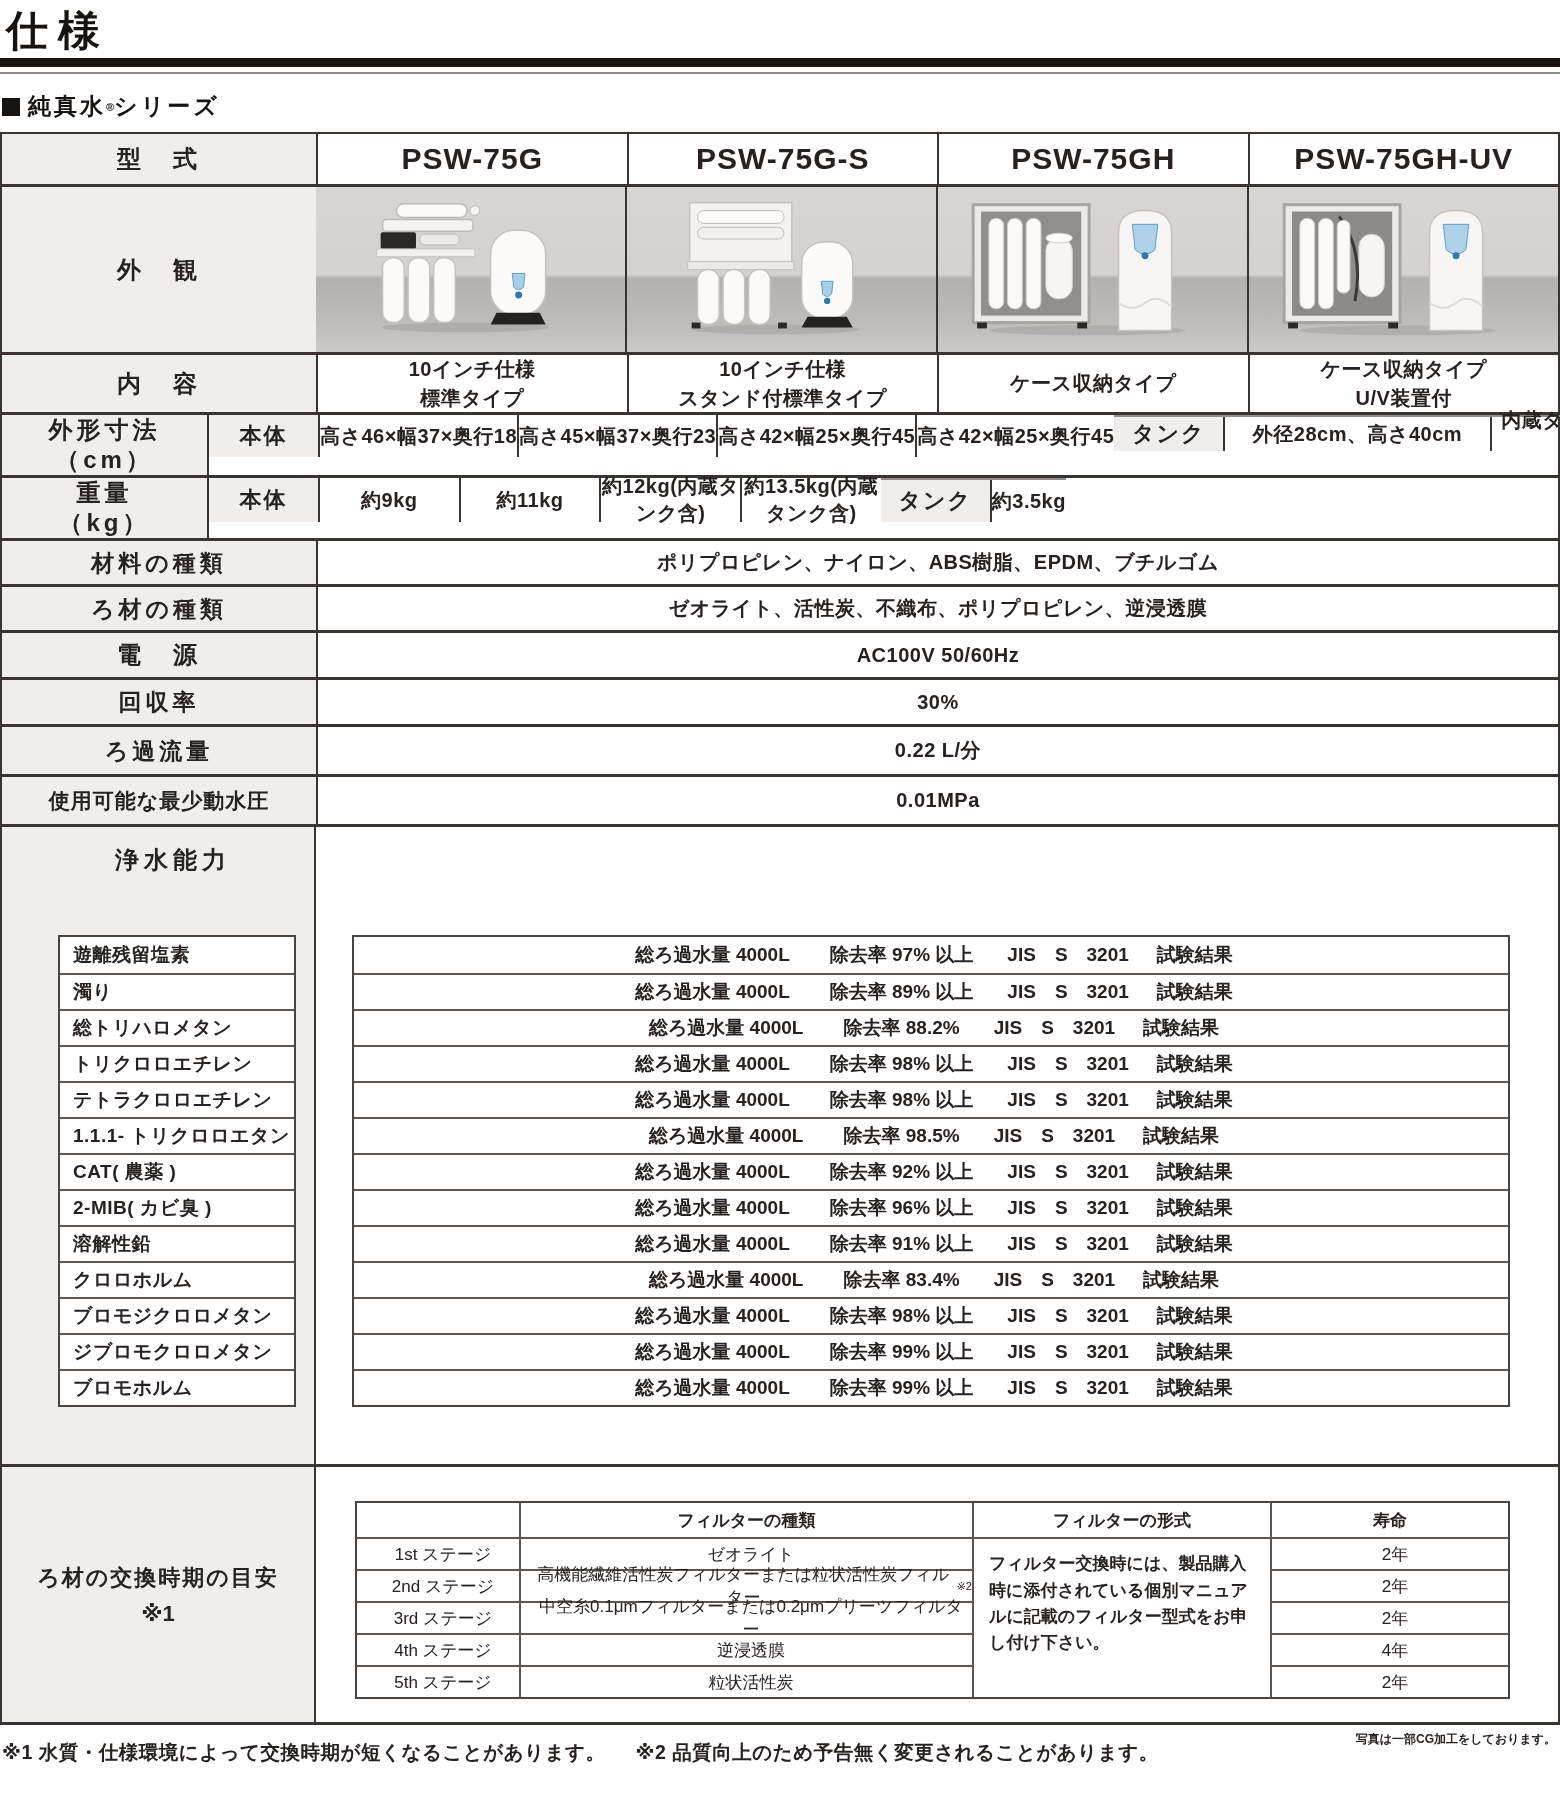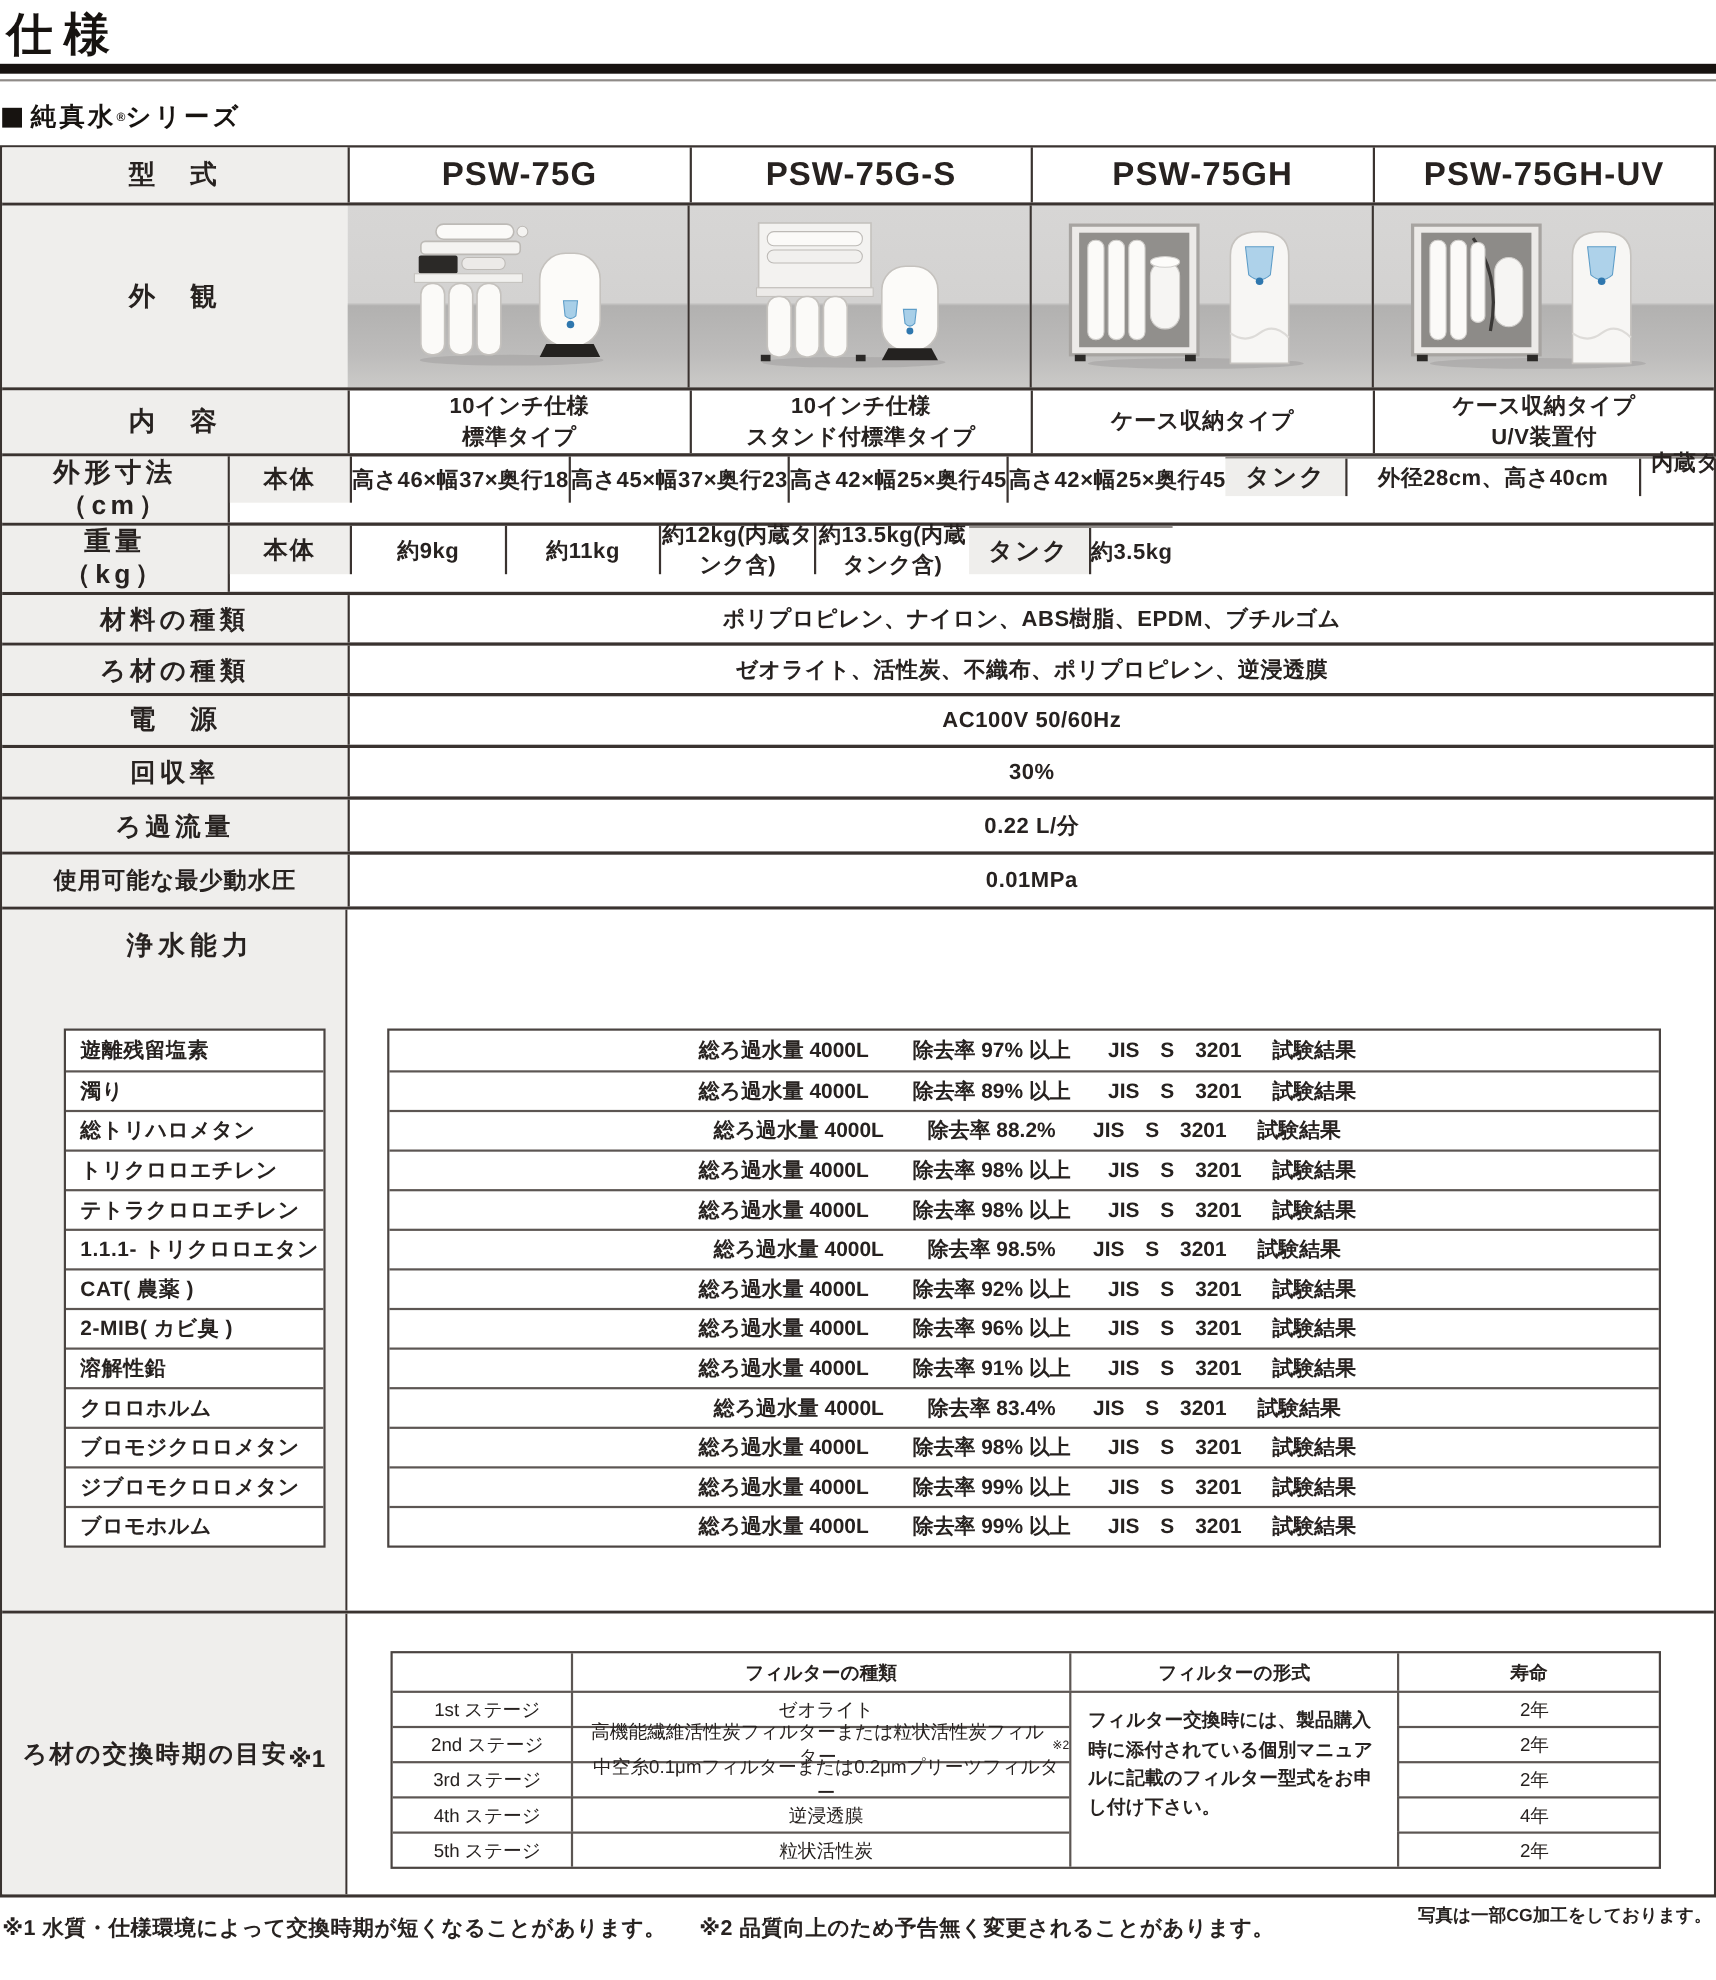--- a/index.html
+++ b/index.html
@@ -55,40 +55,40 @@
 .s-row{height:36px;display:flex;align-items:center;padding-left:13px;font-size:19px;font-weight:600;letter-spacing:0.5px;}
 .s-row+.s-row{border-top:2px solid #5c5653;}
 .p-right{flex:1 1 0;background:#fff;position:relative;}
 .result-box{margin:108px 48px 0 36px;border:2px solid var(--boxbd);background:#fff;}
 .r-row{height:36px;display:flex;align-items:center;justify-content:center;font-size:19px;font-weight:600;}
 .r-row+.r-row{border-top:2px solid #5c5653;}
 .r-row .seg{margin:0 20px;white-space:nowrap;}
 .r-row .seg.tight{margin:0 14px;}
 
 .filt{height:258px;}
-.f-left{width:314px;flex:none;background:var(--cellbg);border-right:2px solid var(--bd);display:flex;flex-direction:row;align-items:center;justify-content:center;font-weight:bold;}
+.f-left{width:314px;flex:none;background:var(--cellbg);border-right:2px solid var(--bd);display:flex;flex-direction:column;align-items:center;justify-content:center;font-weight:bold;}
 .f-left .l1{font-size:22px;letter-spacing:2px;}
 .f-left .l2{font-size:22px;margin-top:8px;}
 .f-right{flex:1 1 0;background:#fff;}
 .filter-table{
   margin:34px 48px 0 39px;border:2px solid var(--boxbd);background:#fff;
   display:grid;grid-template-columns:162px 453px 298px 1fr;
   grid-template-rows:34px repeat(5,32px);
 }
 .fcell{display:flex;align-items:center;justify-content:center;font-size:17px;text-align:center;}
 .fcell.bt{border-top:2px solid #5c5653;padding-left:10px;}
 .fcell.bl{border-left:2px solid #5c5653;}
 .fcell.head{font-weight:bold;}
 .fcell sup{font-size:11px;vertical-align:super;margin-left:1px;}
 .fcell.para{grid-column:3;grid-row:2/7;align-items:flex-start;justify-content:flex-start;text-align:left;padding:12px 14px 0 15px;font-size:17px;font-weight:600;line-height:1.55;}
 
 .footer{display:flex;justify-content:space-between;align-items:flex-start;padding:0 4px 0 2px;}
 .notes{margin-top:14px;font-size:19.5px;font-weight:600;letter-spacing:0.5px;}
 .notes .gap{display:inline-block;width:30px;}
-.photo-note{margin-top:6px;font-size:16px;font-weight:600;}
+.photo-note{margin-top:6px;font-size:12px;font-weight:600;}
 </style>
 </head>
 <body>
 
 <div class="page">
 
   <div class="hd">
     <h1>仕様</h1>
     <div class="rule-thick"></div>
     <div class="rule-thin"></div>

